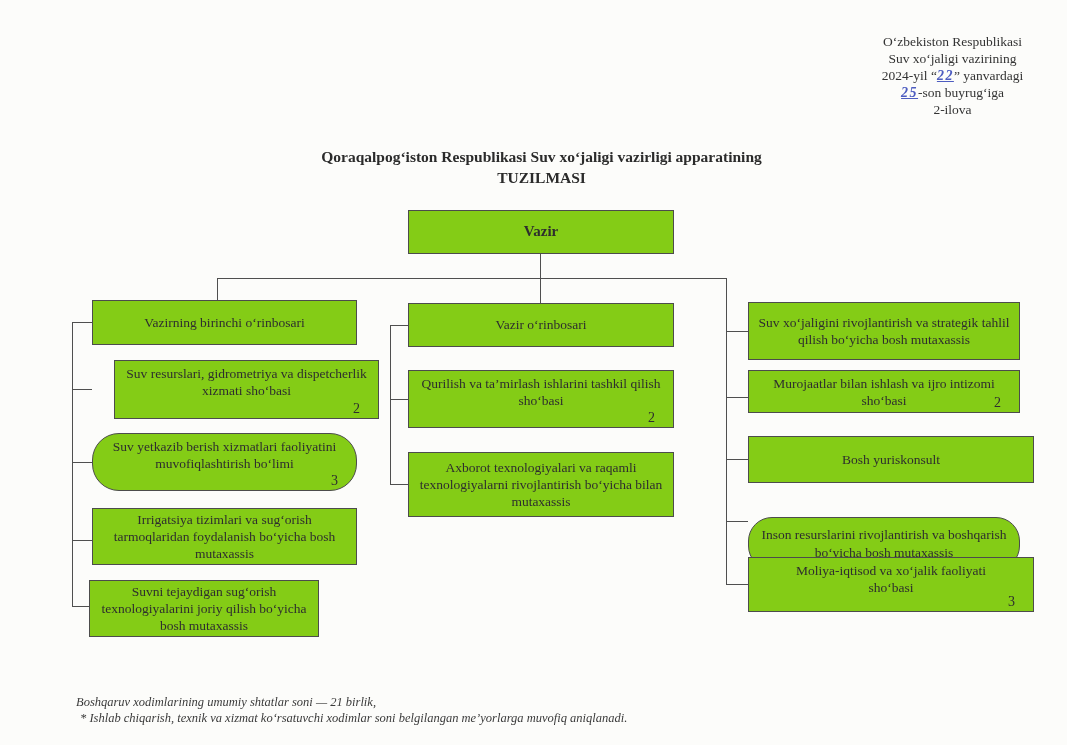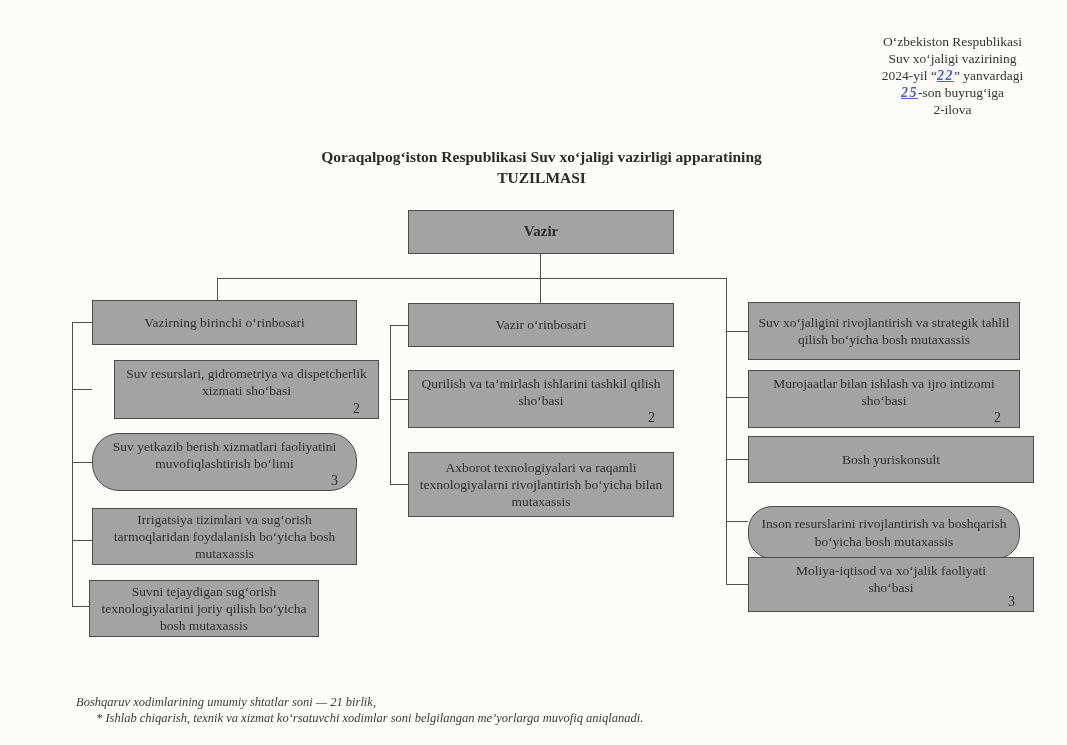--- a/index.html
+++ b/index.html
@@ -22,41 +22,41 @@
     text-decoration:underline;letter-spacing:1.5px;font-size:14px;
   }
   
   .page-title{
     position:absolute;left:8px;top:146px;width:1067px;
     text-align:center;font-weight:bold;font-size:15.5px;line-height:21px;color:#2b2b2b;
   }
   
   .obox{
     position:absolute;box-sizing:border-box;
-    border:1px solid #4c4c4c;background:#a3a3a3;
+    border:1px solid #4c4c4c;background:#84cc16;
     display:flex;align-items:center;justify-content:center;
     text-align:center;font-size:13.5px;line-height:17.2px;color:#2e2e2e;
     padding:2px 7px;
   }
   .obox.topalign{align-items:flex-start;padding-top:4px;}
   .obox .lbl{display:inline-block;}
   .obox .cnt{
     position:absolute;right:18px;bottom:1px;font-size:14px;color:#2e2e2e;
   }
   .obox.root{font-weight:bold;font-size:15px;}
   
   .hline,.vline{position:absolute;background:#4f4f4f;}
   .hline{height:1px;}
   .vline{width:1px;}
   
   .footer-note{
     position:absolute;left:76px;top:694px;width:920px;
     font-style:italic;font-size:12.5px;line-height:16px;color:#3a3a3a;
   }
-  .footer-note .l2{margin-left:20px;}
+  .footer-note .l2{margin-left:4px;}
 </style>
 </head>
 <body>
 
 <div class="page">
 
   <div class="header-note">
     <div>O‘zbekiston Respublikasi</div>
     <div>Suv xo‘jaligi vazirining</div>
     <div><span>2024-yil “</span><span class="hw">22</span><span>” yanvardagi</span></div>
@@ -122,28 +122,28 @@
     <span class="lbl">Qurilish va ta’mirlash ishlarini tashkil qilish sho‘basi</span>
     <span class="cnt">2</span>
   </div>
   <div class="obox" style="left:408px;top:452px;width:266px;height:65px;">
     <span class="lbl">Axborot texnologiyalari va raqamli texnologiyalarni rivojlantirish bo‘yicha bilan mutaxassis</span>
   </div>
 
   <div class="obox" style="left:748px;top:302px;width:272px;height:58px;">
     <span class="lbl" style="max-width:252px;">Suv xo‘jaligini rivojlantirish va strategik tahlil qilish bo‘yicha bosh mutaxassis</span>
   </div>
-  <div class="obox topalign" style="left:748px;top:370px;width:272px;height:58px;">
+  <div class="obox topalign" style="left:748px;top:370px;width:272px;height:43px;">
     <span class="lbl" style="max-width:252px;">Murojaatlar bilan ishlash va ijro intizomi sho‘basi</span>
     <span class="cnt">2</span>
   </div>
   <div class="obox" style="left:748px;top:436px;width:286px;height:47px;">
     <span class="lbl">Bosh yuriskonsult</span>
   </div>
-  <div class="obox" style="left:748px;top:506px;width:272px;height:53px;border-radius:24px;">
+  <div class="obox" style="left:748px;top:517px;width:272px;height:53px;border-radius:24px;">
     <span class="lbl" style="max-width:252px;">Inson resurslarini rivojlantirish va boshqarish bo‘yicha bosh mutaxassis</span>
   </div>
   <div class="obox topalign" style="left:748px;top:557px;width:286px;height:55px;">
     <span class="lbl" style="max-width:210px;">Moliya-iqtisod va xo‘jalik faoliyati sho‘basi</span>
     <span class="cnt">3</span>
   </div>
 
   <div class="footer-note">
     <div class="l1">Boshqaruv xodimlarining umumiy shtatlar soni — 21 birlik,</div>
     <div class="l2">* Ishlab chiqarish, texnik va xizmat ko‘rsatuvchi xodimlar soni belgilangan me’yorlarga muvofiq aniqlanadi.</div>

